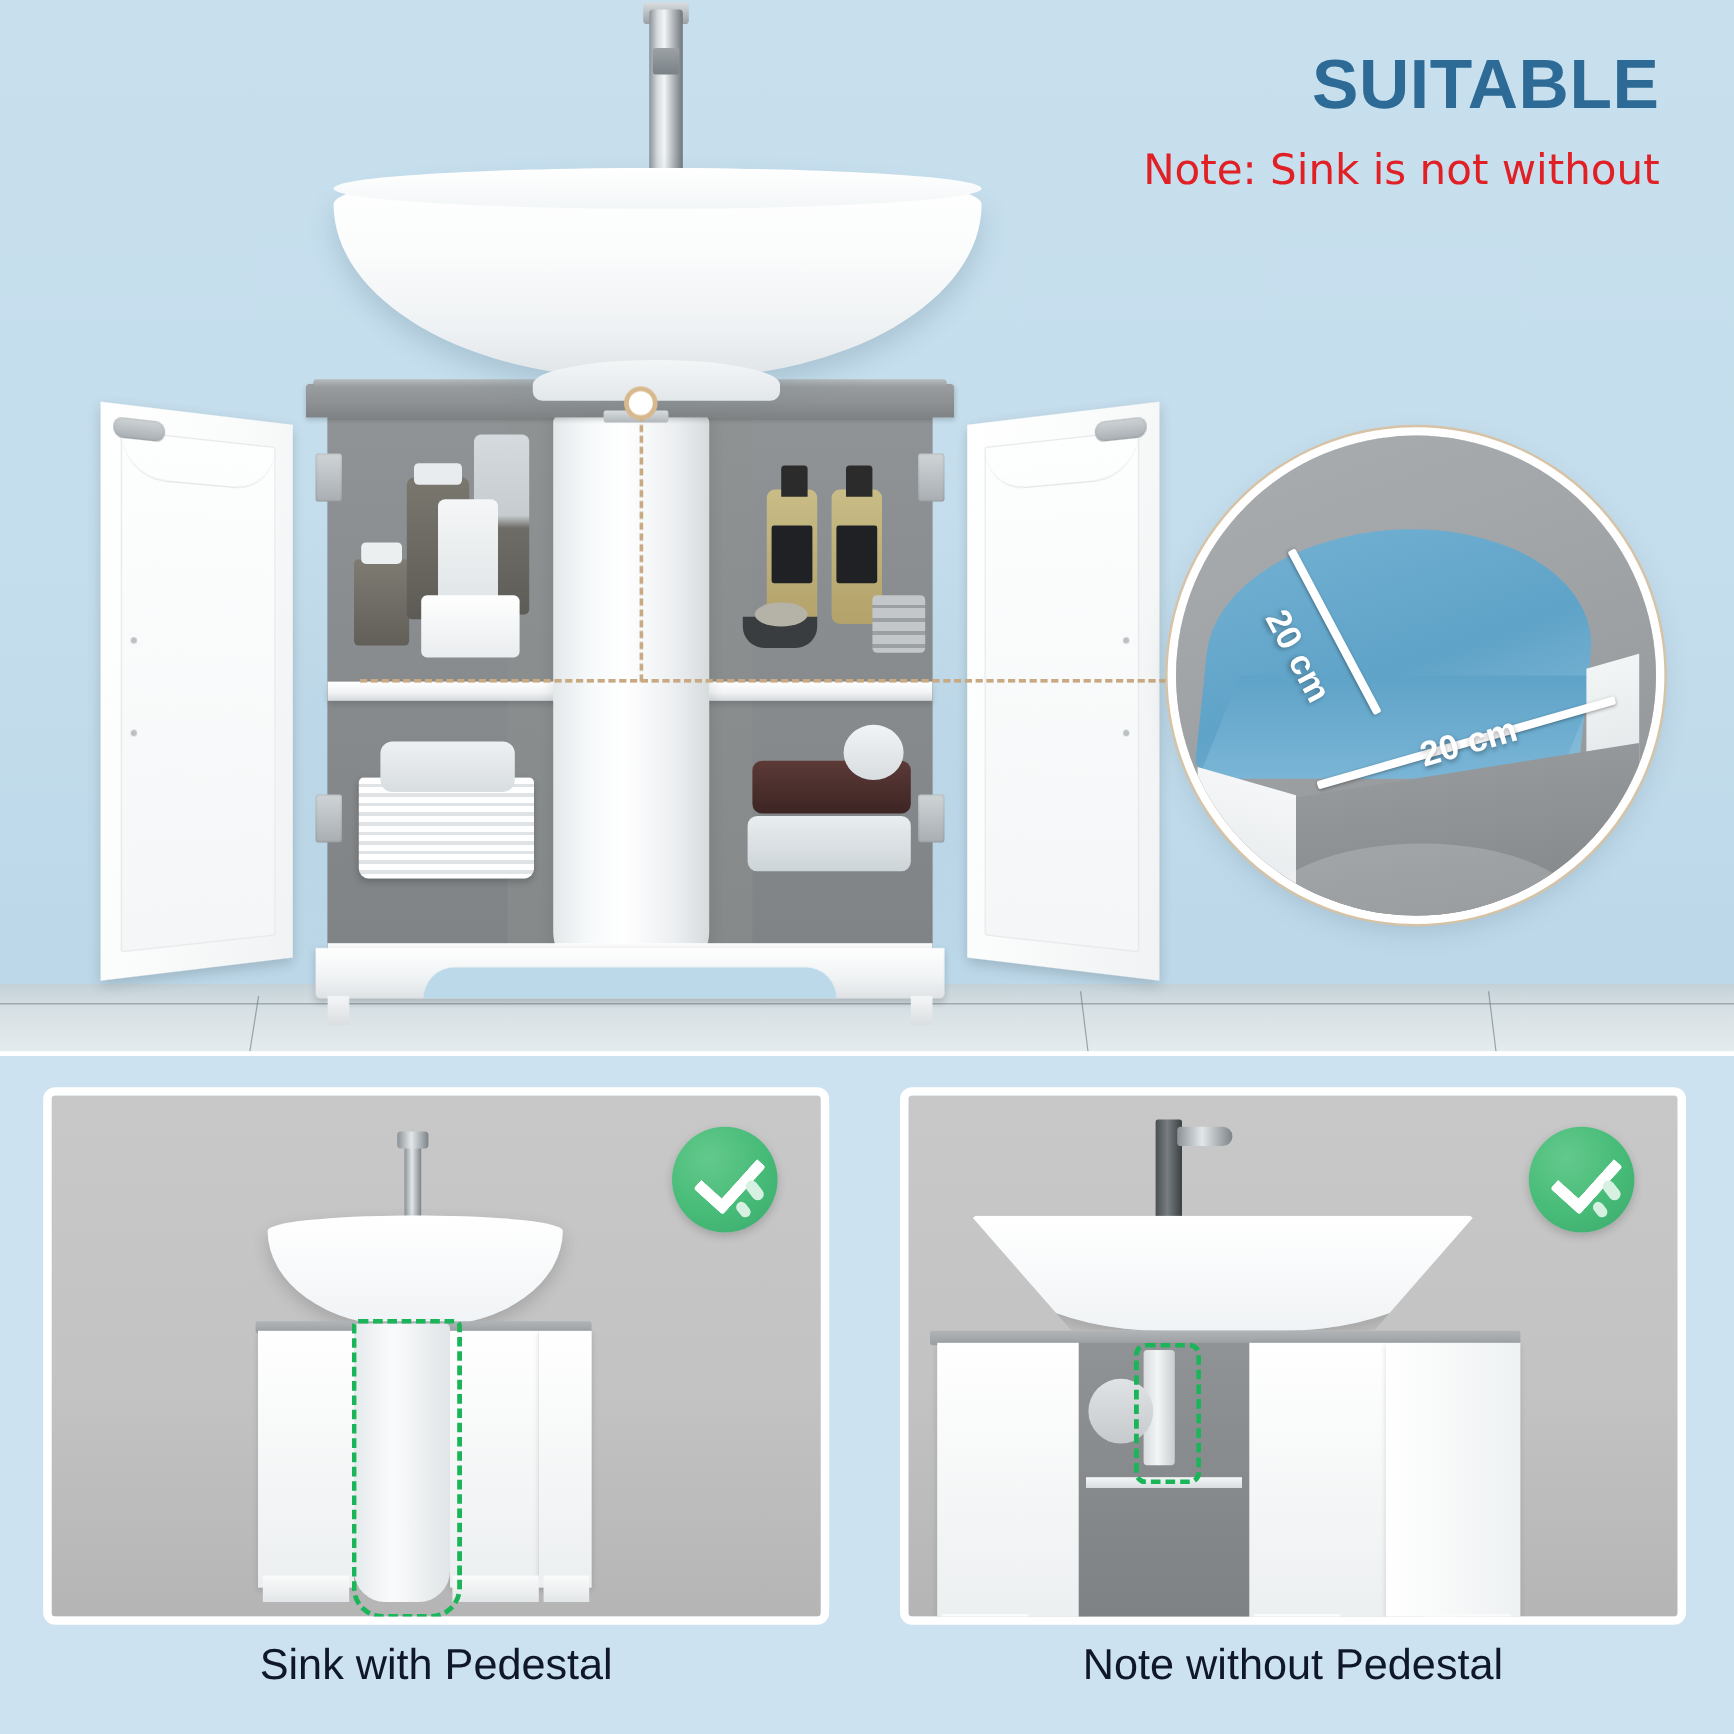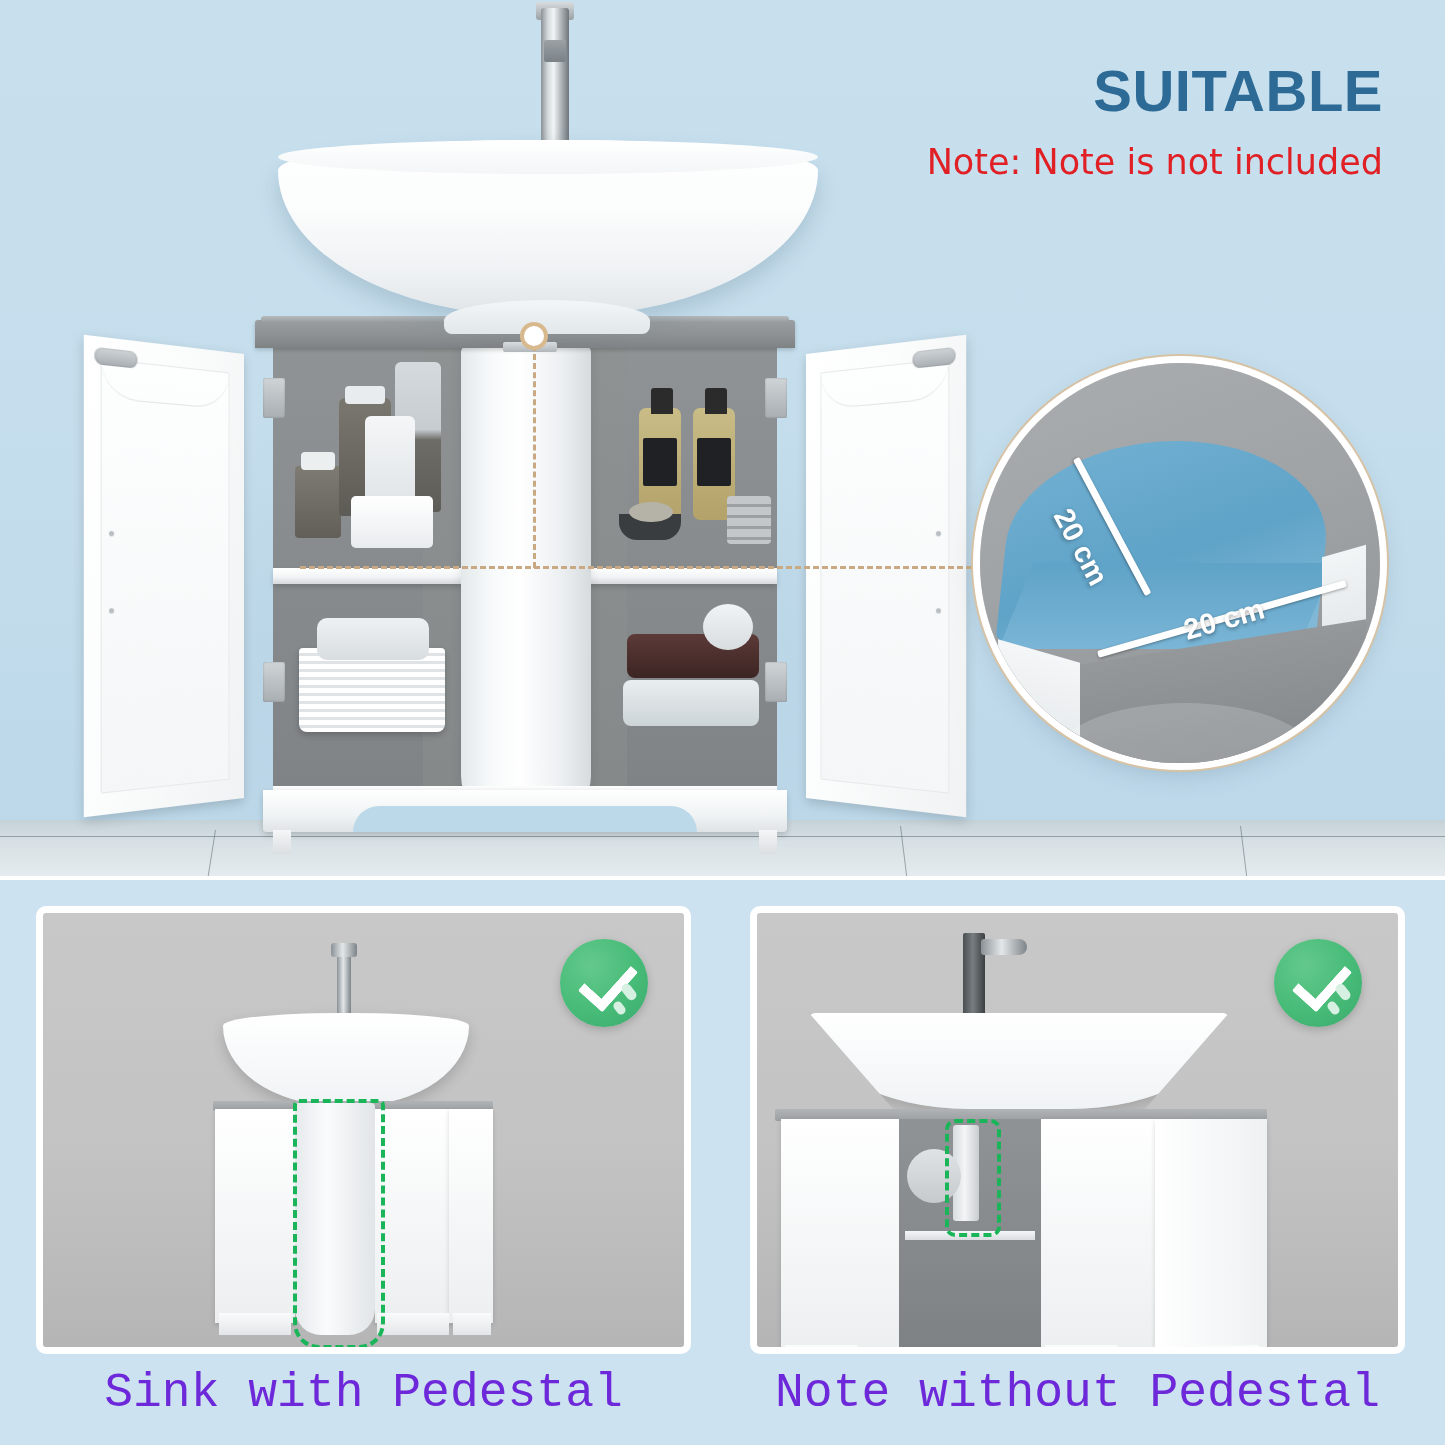--- a/index.html
+++ b/index.html
@@ -25,21 +25,21 @@
   }
   .hero-floor{
     position:absolute;left:0;top:820px;width:100%;height:62px;
     background:linear-gradient(180deg,#c4d2d8 0%,#d7e0e4 35%,#e7edf0 100%);
   }
   .grout{position:absolute;background:#5d6a72;opacity:.55;}
   .grout.h{height:1px;left:0;right:0;}
   .grout.d{width:1px;transform-origin:top center;}
 
   
-  .title-block{position:absolute;right:62px;top:60px;text-align:right;z-index:40;}
+  .title-block{position:absolute;right:62px;top:40px;text-align:right;z-index:40;}
   .title-line{
     color:#2d6b96;font-weight:bold;font-size:58px;line-height:62px;
     letter-spacing:.5px;
   }
   .note{
     color:#e12026;font-size:35px;line-height:44px;margin-top:18px;
     font-family:"DejaVu Sans", sans-serif;font-weight:400;
   }
 
   
@@ -238,21 +238,21 @@
   .panel{
     position:absolute;top:26px;width:655px;height:448px;
     background:linear-gradient(180deg,#c8c8c8 0%,#c3c3c3 55%,#b5b5b5 100%);
     border:7px solid #ffffff;border-radius:10px;overflow:hidden;
     box-sizing:border-box;
   }
   .panel.left{left:36px;}
   .panel.right{left:750px;}
   .caption{
     position:absolute;top:486px;width:655px;text-align:center;
-    color:#6d28d9;font-size:48px;font-family:Liberation Mono, monospace;
+    color:#0f172a;font-size:36px;font-family:Liberation Sans, sans-serif;
   }
   .caption.left{left:36px;}
   .caption.right{left:750px;}
 
   
   .badge{
     position:absolute;right:36px;top:26px;width:88px;height:88px;border-radius:50%;
     background:radial-gradient(circle at 35% 30%,#63c98c 0%,#47bb78 55%,#3aa96b 100%);
     box-shadow:0 3px 8px rgba(0,0,0,.18);
   }
@@ -284,21 +284,21 @@
     <div class="hero-wall"></div>
     <div class="hero-floor">
       <div class="grout h" style="top:16px;"></div>
       <div class="grout d" style="left:215px;top:10px;height:52px;transform:rotate(9deg);"></div>
       <div class="grout d" style="left:900px;top:6px;height:56px;transform:rotate(-7deg);"></div>
       <div class="grout d" style="left:1240px;top:6px;height:56px;transform:rotate(-7deg);"></div>
     </div>
 
     <div class="title-block">
       <div class="title-line">SUITABLE</div>
-      <div class="note">Note: Note is not included</div>
+      <div class="note">Note: Sink is not without</div>
     </div>
 
     <div class="sink-wrap">
       <div class="faucet-top"></div>
       <div class="faucet"></div>
       <div class="faucet-lever"></div>
       <div class="basin"></div>
       <div class="basin-lip"></div>
       <div class="basin-foot"></div>
     </div>

